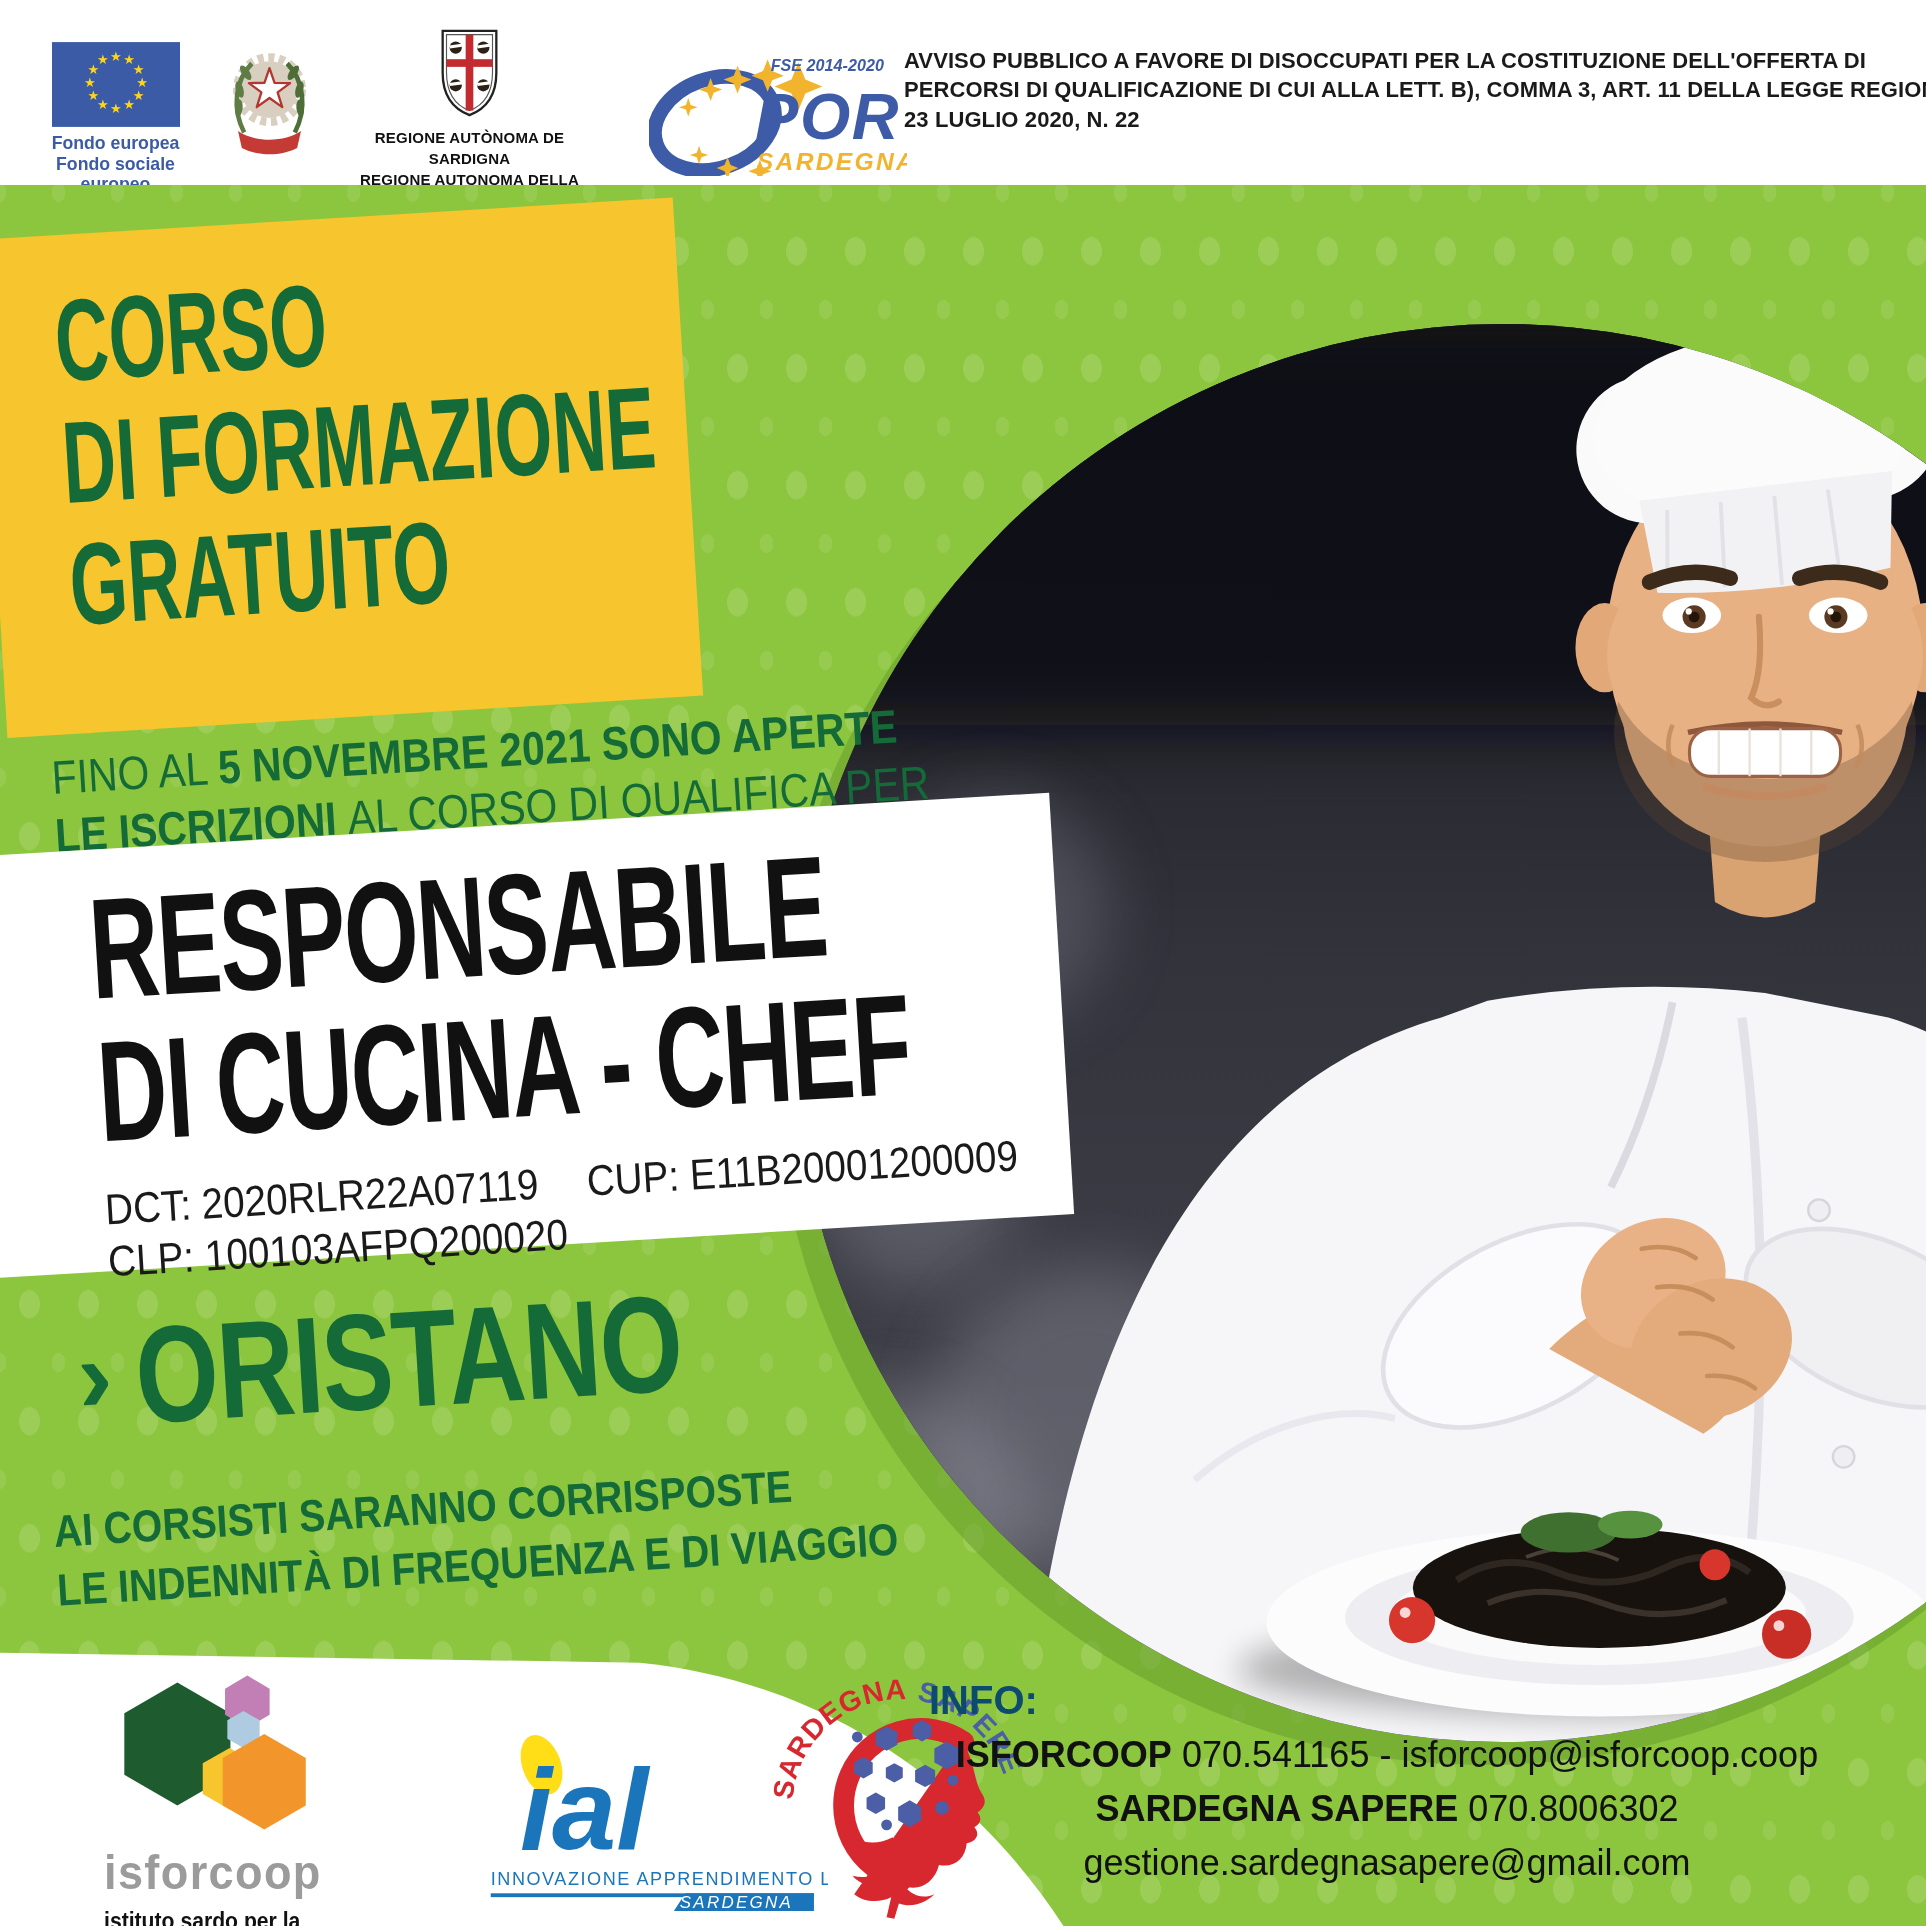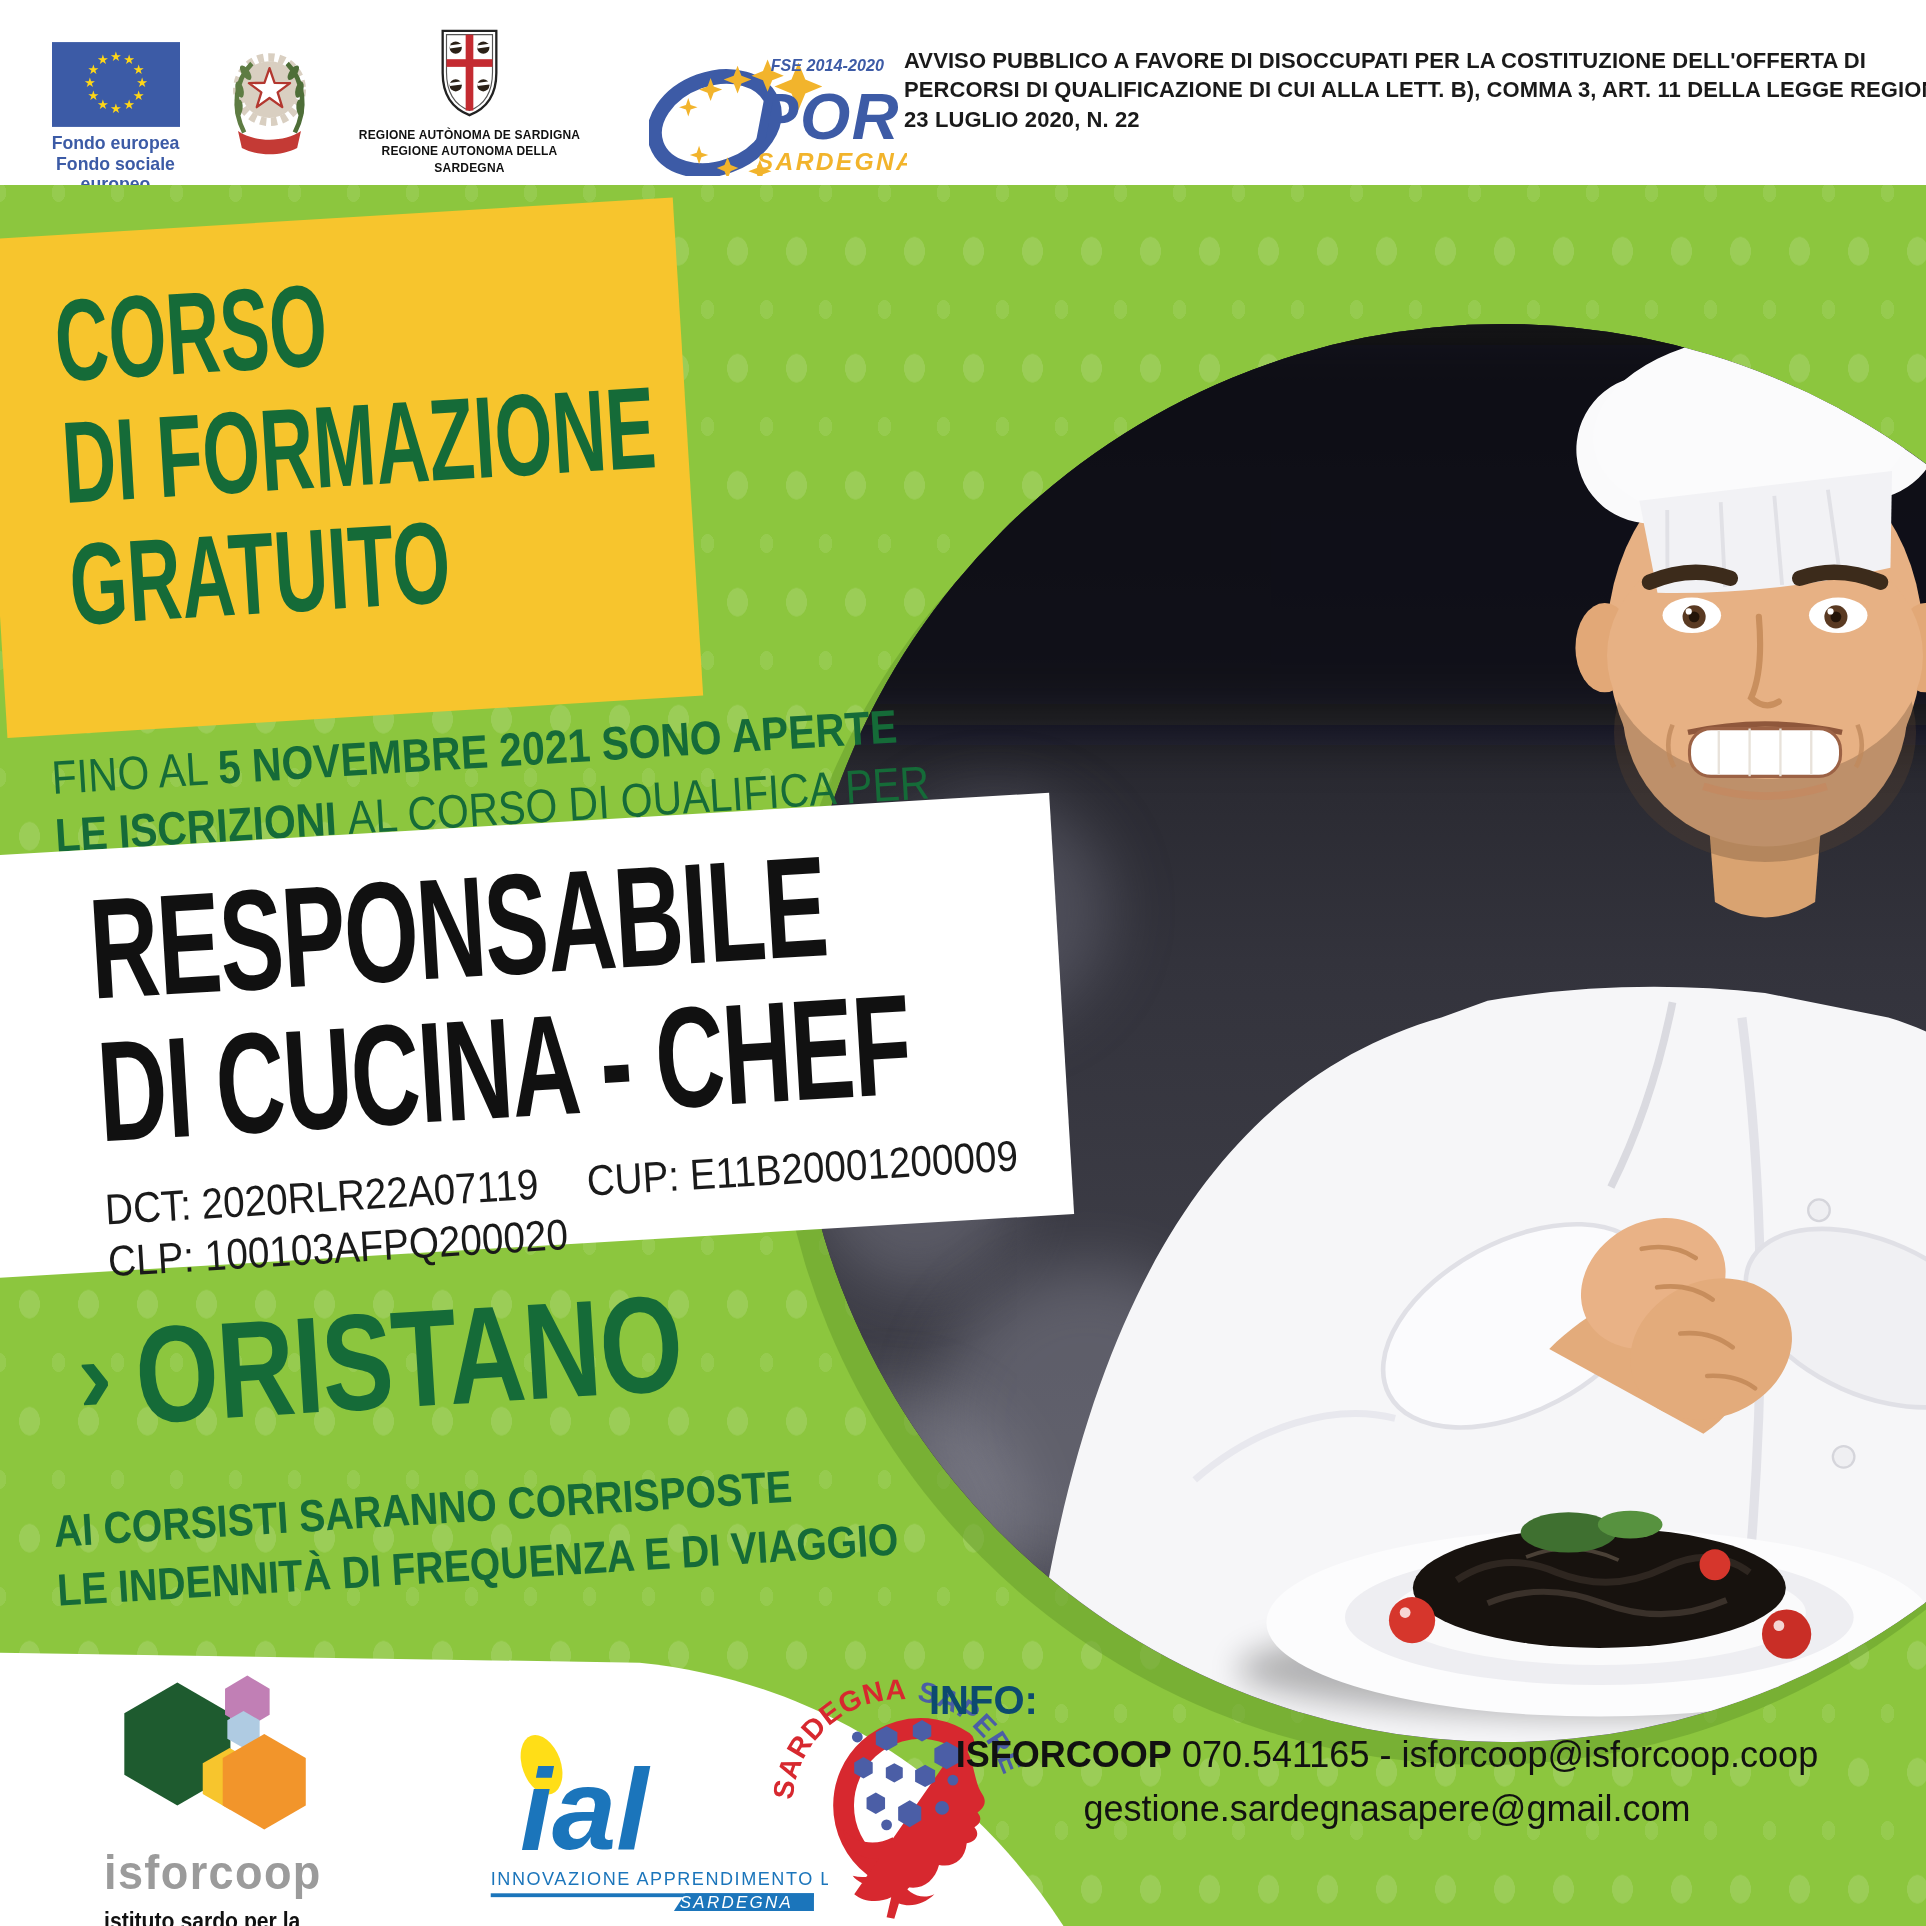--- a/index.html
+++ b/index.html
@@ -6,21 +6,21 @@
   .poster{position:relative;width:1926px;height:1926px;background:#ffffff;overflow:hidden;
           font-family:"Liberation Sans","DejaVu Sans",sans-serif;}
 
   
   .header{position:absolute;left:0;top:0;width:1926px;height:185px;background:#ffffff;}
   .eu{position:absolute;left:23px;top:42px;width:185px;text-align:center;}
   .eu svg{display:block;margin:0 auto;}
   .eu-caption{margin-top:6.2px;font-size:17.7px;line-height:1.15;color:#3C5BA6;font-weight:bold;}
   .italy{position:absolute;left:227px;top:42px;}
   .sardinia{position:absolute;left:354px;top:27px;width:231px;text-align:center;}
-  .sar-caption{margin-top:4.6px;font-size:12px;line-height:1.4;font-weight:bold;color:#111;letter-spacing:0.2px;}
+  .sar-caption{margin-top:4.6px;font-size:15px;line-height:1.4;font-weight:bold;color:#111;letter-spacing:0.2px;}
   .por{position:absolute;left:649px;top:37px;font-style:italic;}
   .notice{position:absolute;left:904px;top:46px;color:#1a1a1a;font-weight:bold;
           font-size:22px;line-height:1.34;white-space:nowrap;letter-spacing:0.1px;}
 
   
   .green-body{position:absolute;left:0;top:185px;width:1926px;height:1741px;background-color:#8CC63E;
     background-image:
       radial-gradient(ellipse 17.7px 24px at center,rgba(255,255,255,.13) 0 58%,rgba(255,255,255,0) 60%),
       radial-gradient(ellipse 11.6px 16px at center,rgba(255,255,255,.09) 0 58%,rgba(255,255,255,0) 60%);
     background-size:59px 117px,59px 117px;background-position:0 7.7px,29px 66px;}
@@ -390,18 +390,21 @@
       </g>
     </svg>
   </div>
 
   <div class="info-label">INFO:</div>
   <div class="info-lines">
     <div>
       <span class="info-bold">ISFORCOOP</span><span> 070.541165 - isforcoop@isforcoop.coop</span>
     </div>
     <div>
+      <span class="info-bold">SARDEGNA SAPERE</span><span> 070.8006302</span>
+    </div>
+    <div>
       <span>gestione.sardegnasapere@gmail.com</span>
     </div>
   </div>
 
 </div>
 
 
 </body></html>

